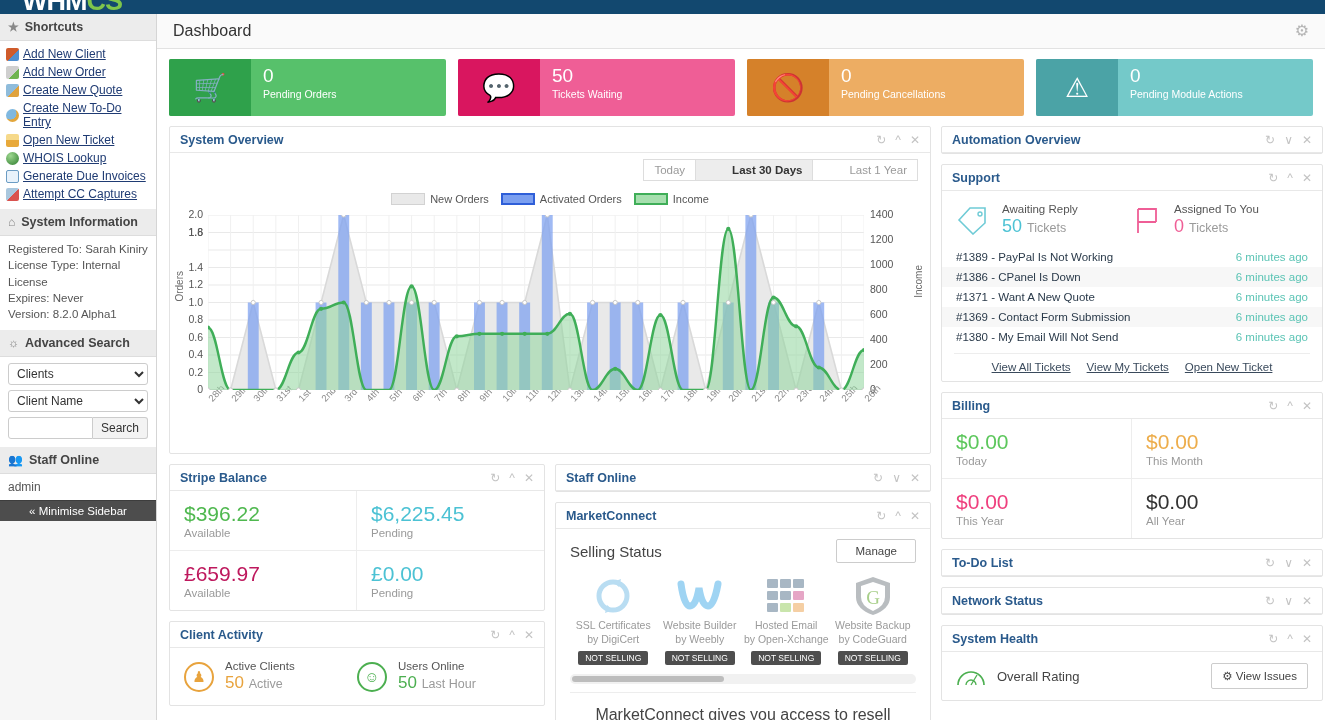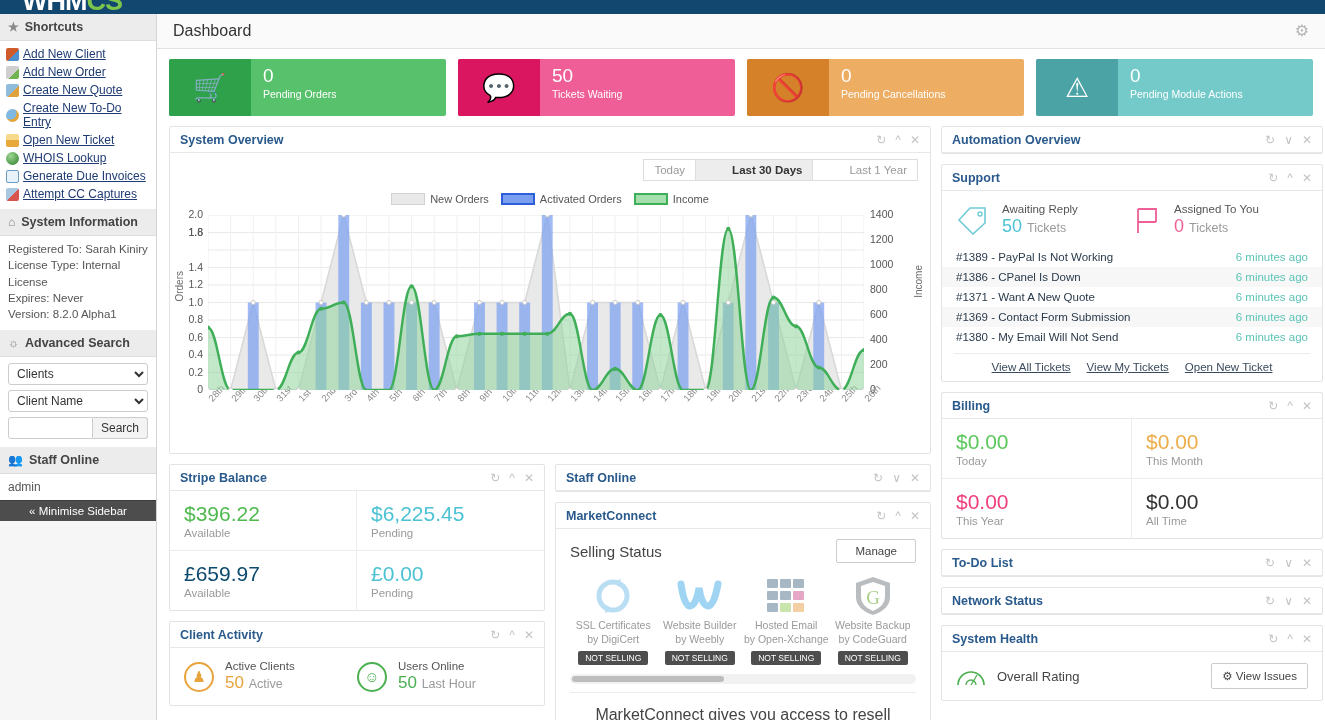--- a/index.html
+++ b/index.html
@@ -582,21 +582,21 @@
               <div class="quad">
                 <div class="qcell">
                   <div class="v" style="color:#4fb84f">$396.22</div>
                   <div class="l">Available</div>
                 </div>
                 <div class="qcell">
                   <div class="v" style="color:#4cc2d4">$6,225.45</div>
                   <div class="l">Pending</div>
                 </div>
                 <div class="qcell">
-                  <div class="v" style="color:#0c4a6e">£659.97</div>
+                  <div class="v" style="color:#be185d">£659.97</div>
                   <div class="l">Available</div>
                 </div>
                 <div class="qcell">
                   <div class="v" style="color:#4cc2d4">£0.00</div>
                   <div class="l">Pending</div>
                 </div>
               </div>
             </div>
 
             <div class="panel">
@@ -822,21 +822,21 @@
             <div class="qcell">
               <div class="v" style="color:#edad4b">$0.00</div>
               <div class="l">This Month</div>
             </div>
             <div class="qcell">
               <div class="v" style="color:#ef3f7e">$0.00</div>
               <div class="l">This Year</div>
             </div>
             <div class="qcell">
               <div class="v" style="color:#333">$0.00</div>
-              <div class="l">All Time</div>
+              <div class="l">All Year</div>
             </div>
           </div>
         </div>
 
         <div class="panel">
           <div class="panel-head">
             <div class="t">To-Do List</div>
             <div class="acts">
               <span>↻</span>
               <span>∨</span>

